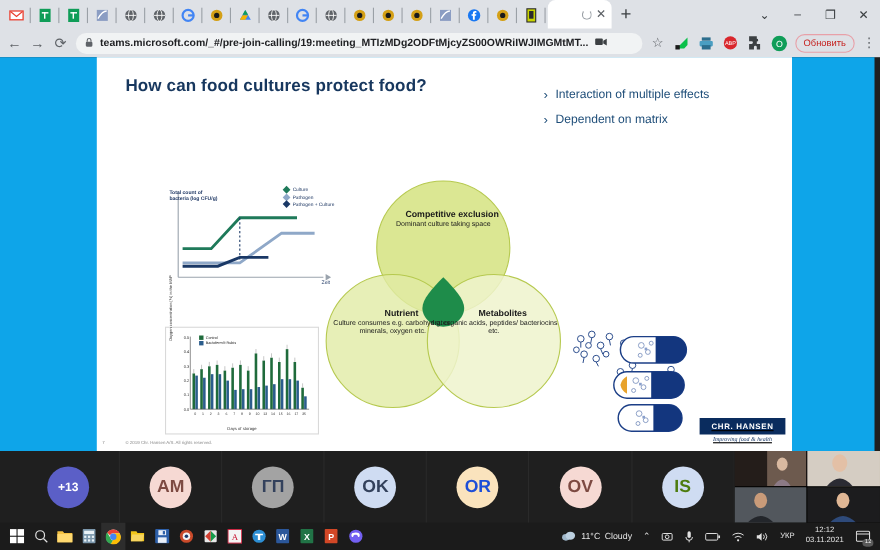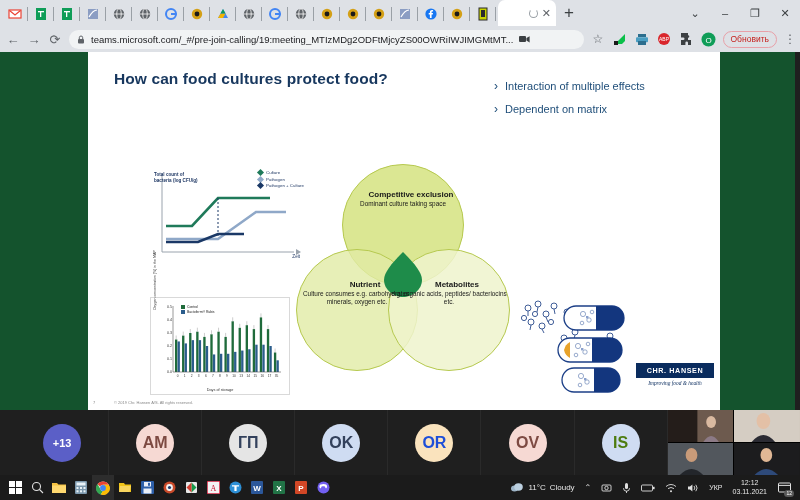--- a/index.html
+++ b/index.html
@@ -37,32 +37,32 @@
      font-size: 11px; color: #3c4043; }
 
   #omnibar { height: 26px; display: flex; align-items: center; padding: 0 6px; gap: 7px; }
   .navbtn { font-size: 13px; color: #5f6368; width: 14px; text-align:center; }
   #url-pill {
     flex: 1 1 auto; height: 19px; background: #f1f3f4; border-radius: 10px;
     display: flex; align-items: center; padding: 0 8px; gap: 6px; min-width: 0;
   }
   #url-text {
     font-size: 9.5px; color: #202124; white-space: nowrap; overflow: hidden;
-    text-overflow: ellipsis; font-family: "Liberation Sans", sans-serif;
+    text-overflow: ellipsis; font-family: "Liberation Sans", sans-serif; font-weight: bold;
   }
   .tbicon { width: 15px; height: 15px; flex: 0 0 auto; display:flex;
             align-items:center; justify-content:center; }
   #update-btn {
     height: 17px; border: 1px solid #e8a0a8; border-radius: 9px; color: #c5221f;
     font-size: 8.5px; padding: 0 7px; display: flex; align-items: center; flex: 0 0 auto;
   }
   #kebab { font-size: 12px; color: #5f6368; width: 10px; text-align: center; letter-spacing:0; }
 
   
-  #page-area { width: 795px; height: 358px; background: #14532d; position: relative; }
+  #page-area { width: 795px; height: 358px; background: #0ea5e9; position: relative; }
   #slide {
     position: absolute; left: 88px; top: 0px; width: 632px; height: 358px; background: #ffffff;
   }
   #slide-title {
     position: absolute; left: 26px; top: 18px;
     font-size: 15.5px; font-weight: bold; color: #17375e; letter-spacing: .1px;
   }
   #footer-num { position: absolute; left: 5px; bottom: 5px; font-size: 4px; color: #888; }
   #footer-copy { position: absolute; left: 26px; bottom: 5px; font-size: 4px; color: #888; }
 
@@ -111,21 +111,21 @@
   
   #bullets { position: absolute; left: 406px; top: 28px; width: 190px; }
   .bullet { display: flex; gap: 7px; margin-bottom: 9px; align-items: flex-start; }
   .bullet .chev { color: #1f4e79; font-size: 12px; line-height: 1.15; flex:0 0 auto; }
   .bullet .btx { color: #1f4e79; font-size: 11px; line-height: 1.18; }
 
   
   #capsules { position: absolute; left: 430px; top: 240px; width: 130px; height: 110px; }
 
   
-  #logo { position: absolute; right: 6px; bottom: 24px; width: 78px; }
+  #logo { position: absolute; right: 6px; bottom: 7px; width: 78px; text-decoration: underline; }
   #logo-box { background: #0a2c5e; color: #fff; font-size: 7.2px; font-weight: bold;
     letter-spacing: .6px; text-align: center; padding: 3px 0 3px; }
   #logo-tag { color: #0a2c5e; font-size: 5.4px; font-style: italic; text-align: center;
     margin-top: 2px; font-family: "Liberation Serif", serif; }
 
   
   #teams-bar { width: 800px; height: 65px; background: #1f1f1f; position: relative; display: flex; }
   #roster { width: 665px; height: 65px; display: flex; align-items: center; position: relative; margin-left: 16px; }
   .rcell { flex: 1 1 0; height: 65px; display: flex; align-items: center; justify-content: center;
            border-right: 1px solid #2a2a2a; }
@@ -576,21 +576,21 @@
 
 <div id="teams-bar">
   <div id="roster">
       <div class="rcell">
         <div class="avatar" style="background: rgb(91, 95, 199); color: rgb(255, 255, 255); font-size: 11px;">+13</div>
       </div>
       <div class="rcell">
         <div class="avatar" style="background: rgb(246, 217, 211); color: rgb(125, 74, 66);">AM</div>
       </div>
       <div class="rcell">
-        <div class="avatar" style="background: #e5e5e5; color: rgb(51, 65, 92);">ГП</div>
+        <div class="avatar" style="background: #a3a3a3; color: rgb(51, 65, 92);">ГП</div>
       </div>
       <div class="rcell">
         <div class="avatar" style="background: rgb(207, 220, 242); color: rgb(51, 65, 92);">OK</div>
       </div>
       <div class="rcell">
         <div class="avatar" style="background: rgb(250, 227, 189); color: #1d4ed8;">OR</div>
       </div>
       <div class="rcell">
         <div class="avatar" style="background: rgb(246, 217, 211); color: rgb(125, 74, 66);">OV</div>
       </div>

